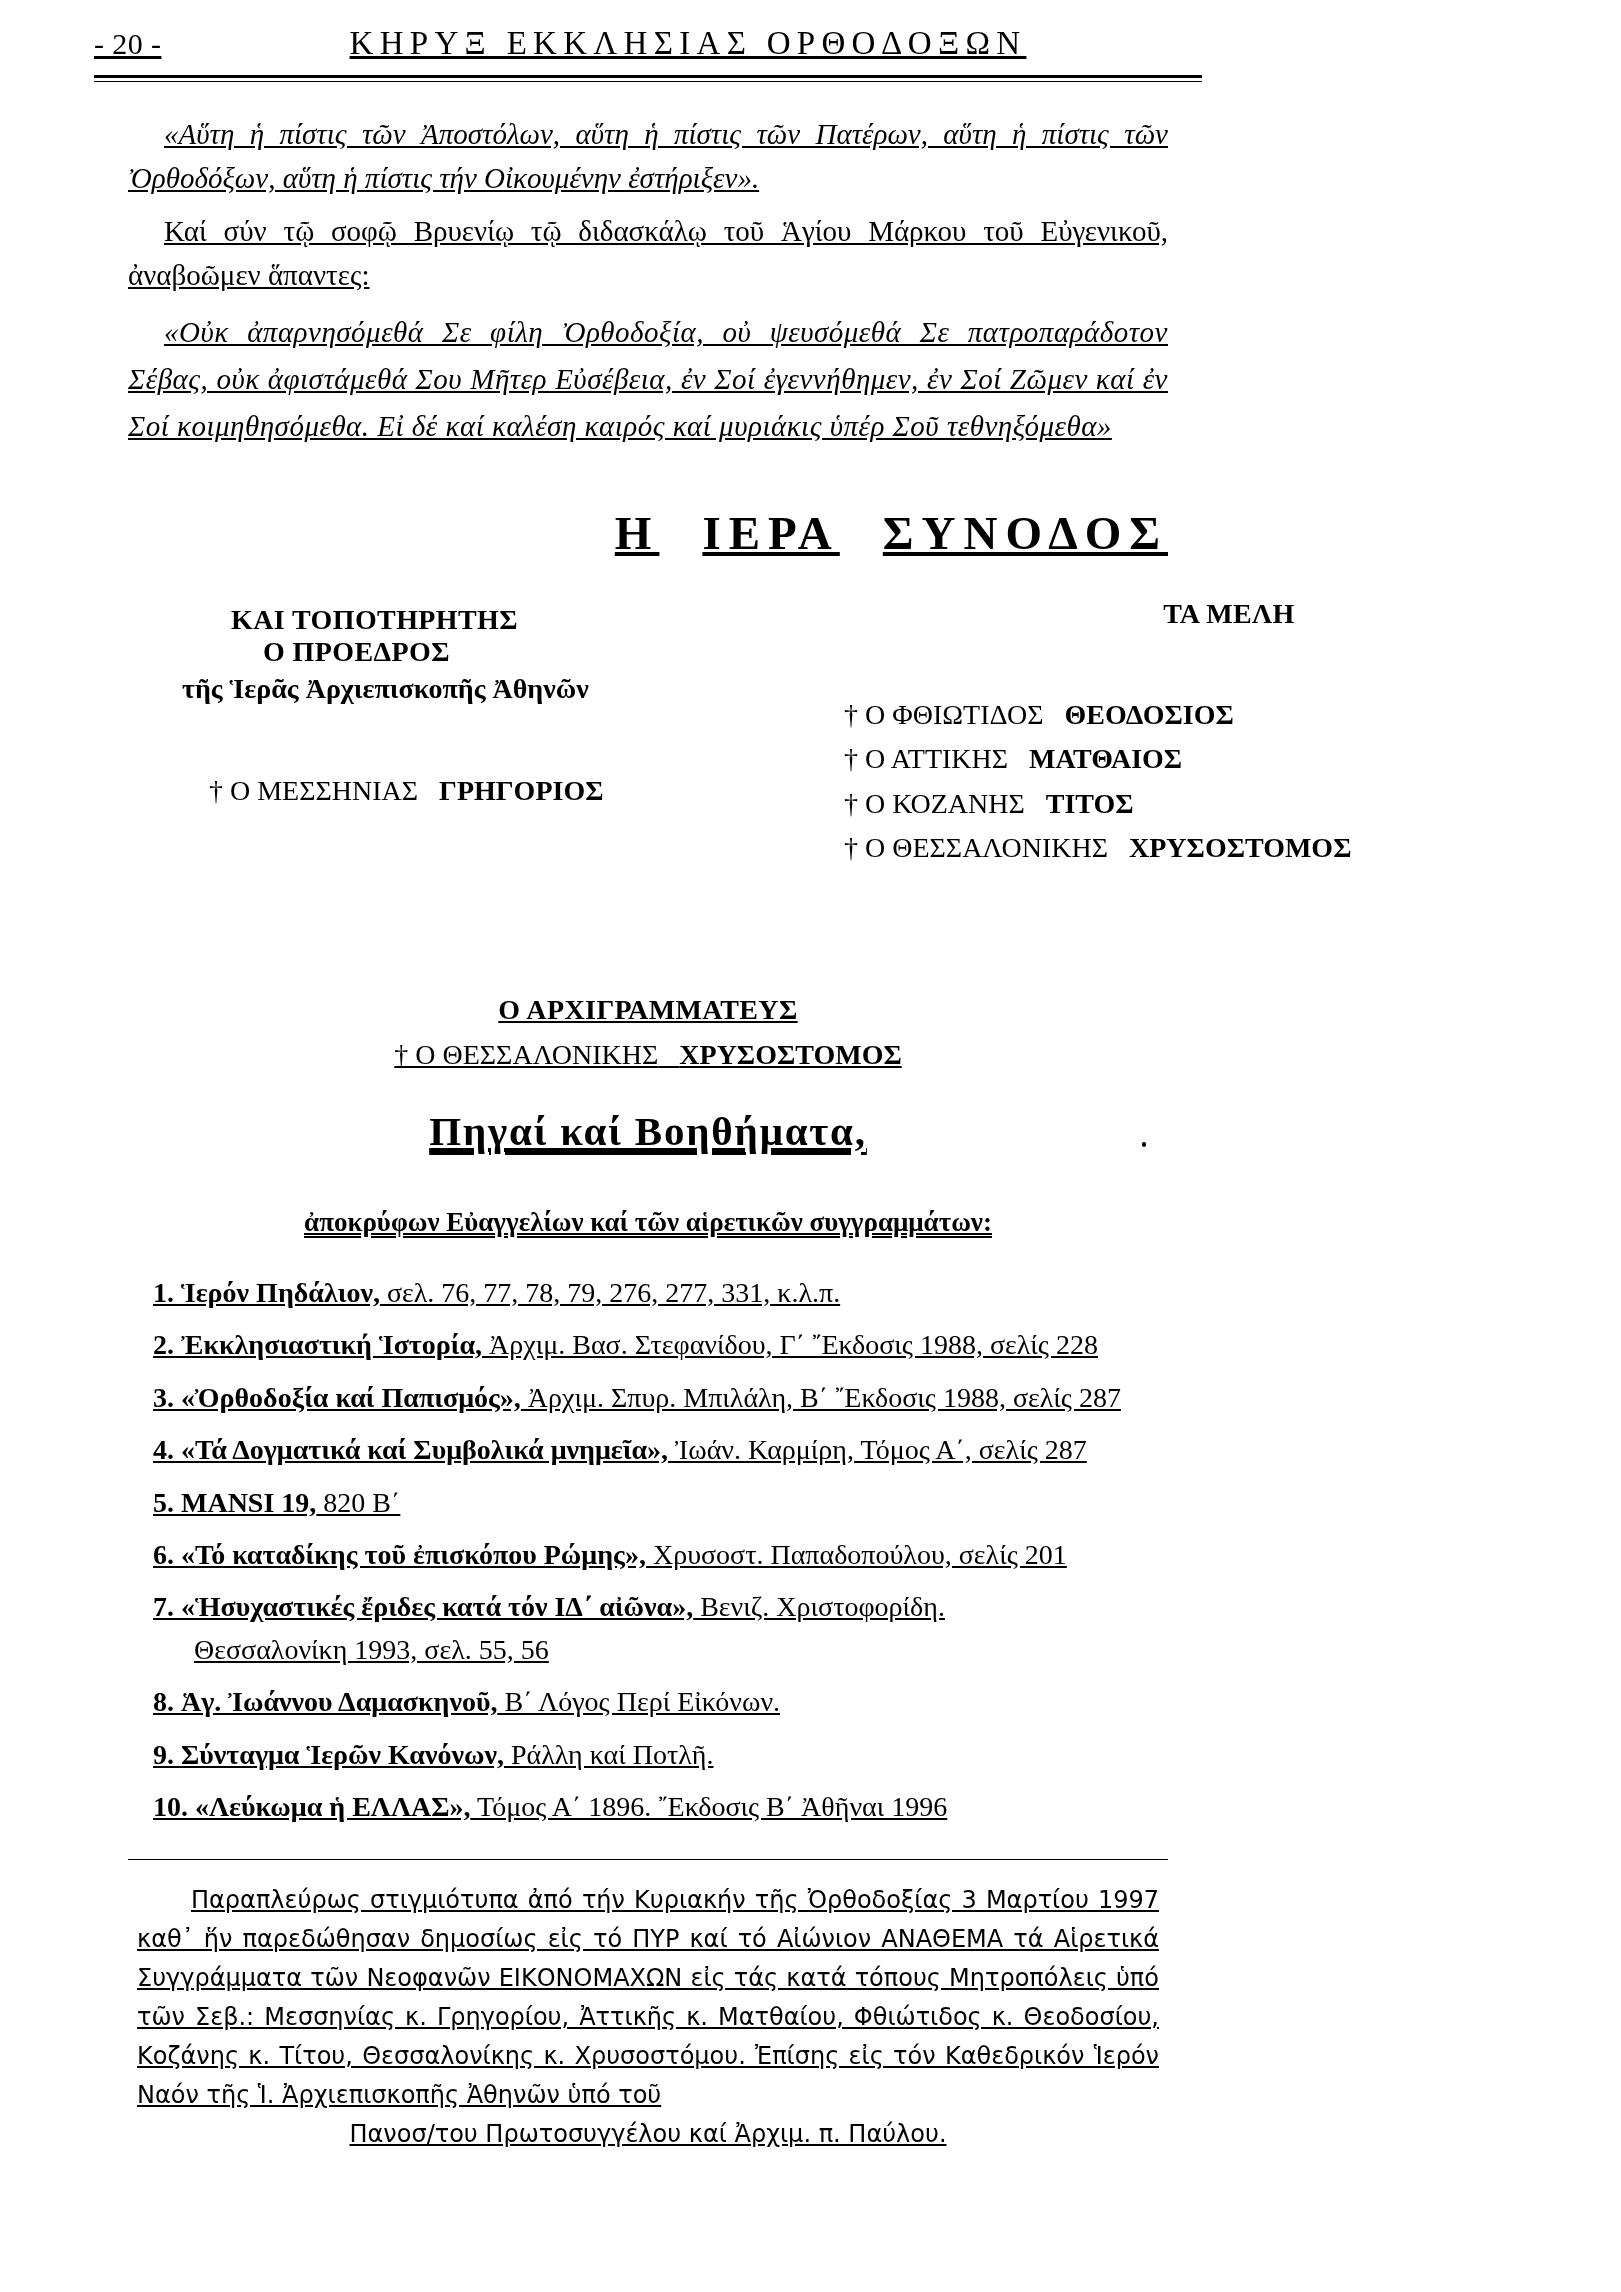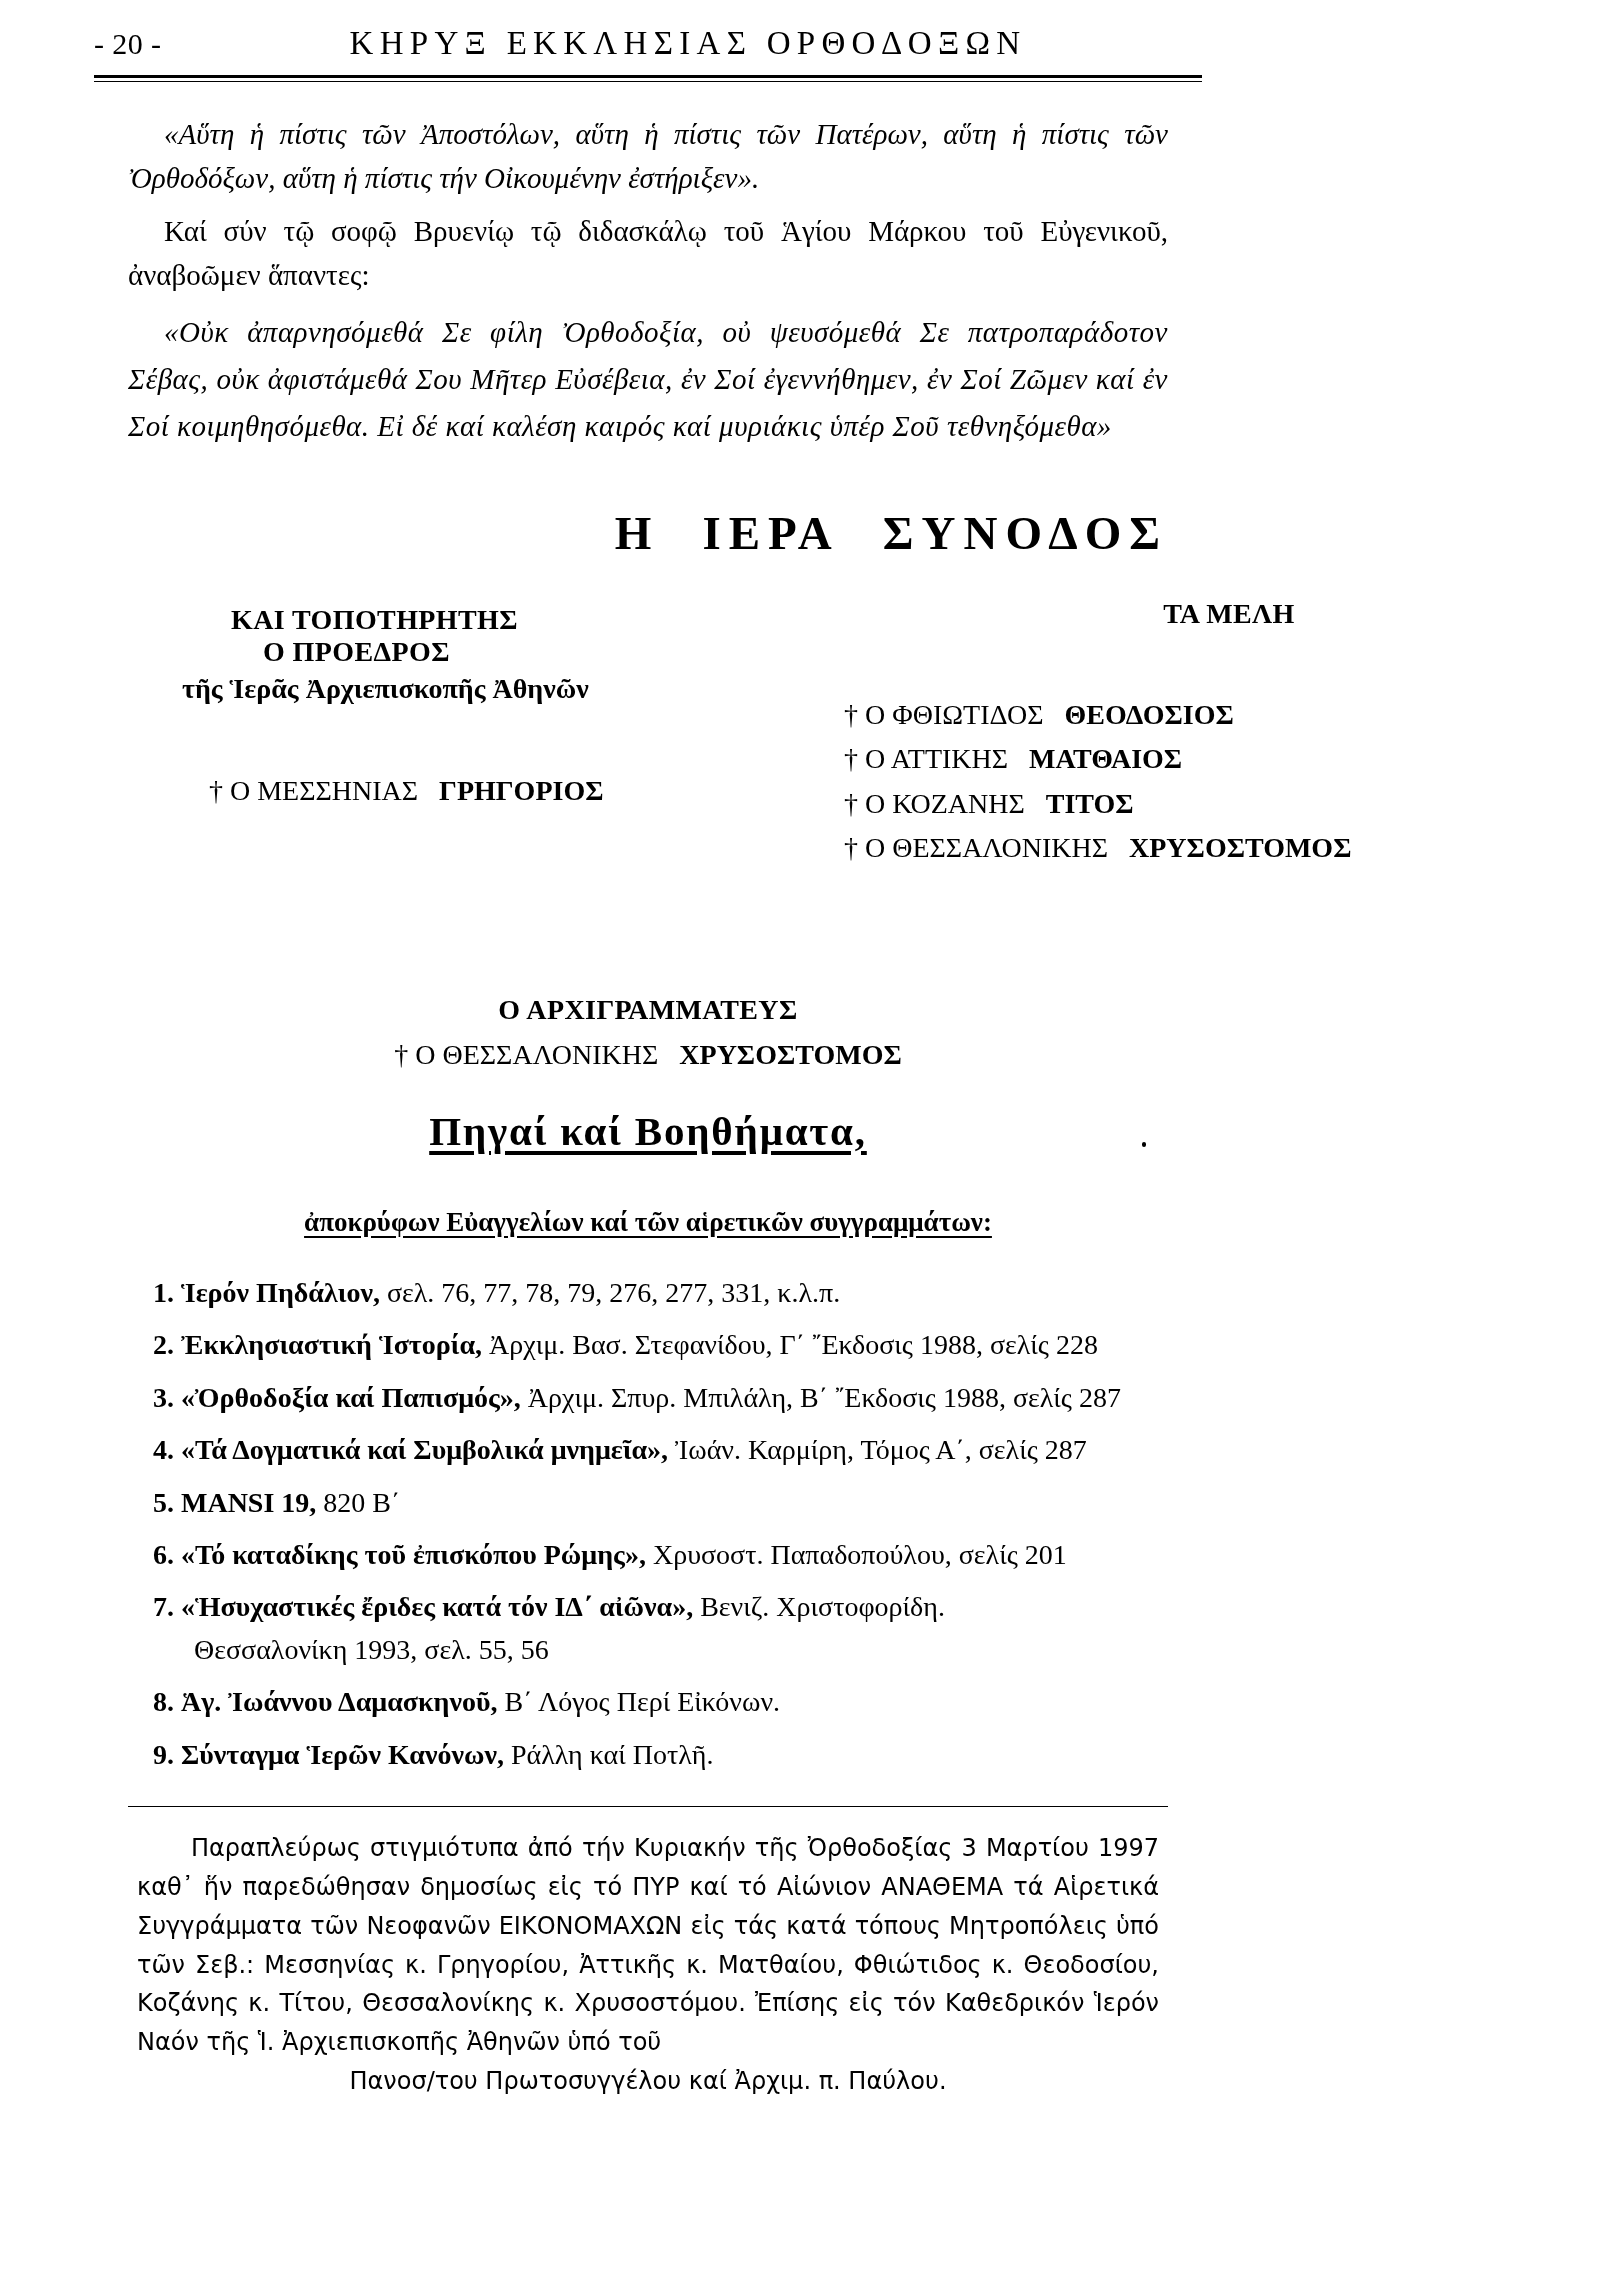--- a/index.html
+++ b/index.html
@@ -14,20 +14,21 @@
     color: #000000;
     position: relative;
     overflow: hidden;
   }
   .page {
     position: relative;
     width: 1296px;
     height: 2293px;
     box-sizing: border-box;
     padding: 0 94px;
+    text-decoration: underline;
   }
 
   
   .header {
     display: flex;
     align-items: baseline;
     padding-top: 25px;
   }
   .page-number {
     font-size: 30px;
@@ -324,20 +325,24 @@
         <span class="cont">Θεσσαλονίκη 1993, σελ. 55, 56</span>
       </li>
       <li>
         <span class="num">8.</span>
         <b>Ἁγ. Ἰωάννου Δαμασκηνοῦ,</b><span> Β΄ Λόγος Περί Εἰκόνων.</span>
       </li>
       <li>
         <span class="num">9.</span>
         <b>Σύνταγμα Ἱερῶν Κανόνων,</b><span> Ράλλη καί Ποτλῆ.</span>
       </li>
+      <li>
+        <span class="num">10.</span>
+        <b>«Λεύκωμα ἡ ΕΛΛΑΣ»,</b><span> Τόμος Α΄ 1896. ῎Εκδοσις Β΄ Ἀθῆναι 1996</span>
+      </li>
     </ol>
 
     <div class="rule-single"></div>
 
     <div class="footnote">
       <span>Παραπλεύρως στιγμιότυπα ἀπό τήν Κυριακήν τῆς Ὀρθοδοξίας 3 Μαρτίου 1997 καθ᾿ ἥν παρεδώθησαν δημοσίως εἰς τό ΠΥΡ καί τό Αἰώνιον ΑΝΑΘΕΜΑ τά Αἱρετικά Συγγράμματα τῶν Νεοφανῶν ΕΙΚΟΝΟΜΑΧΩΝ εἰς τάς κατά τόπους Μητροπόλεις ὑπό τῶν Σεβ.: Μεσσηνίας κ. Γρηγορίου, Ἀττικῆς κ. Ματθαίου, Φθιώτιδος κ. Θεοδοσίου, Κοζάνης κ. Τίτου, Θεσσαλονίκης κ. Χρυσοστόμου. Ἐπίσης εἰς τόν Καθεδρικόν Ἱερόν Ναόν τῆς Ἱ. Ἀρχιεπισκοπῆς Ἀθηνῶν ὑπό τοῦ</span>
       <span class="last">Πανοσ/του Πρωτοσυγγέλου καί Ἀρχιμ. π. Παύλου.</span>
     </div>
 
   </div>

